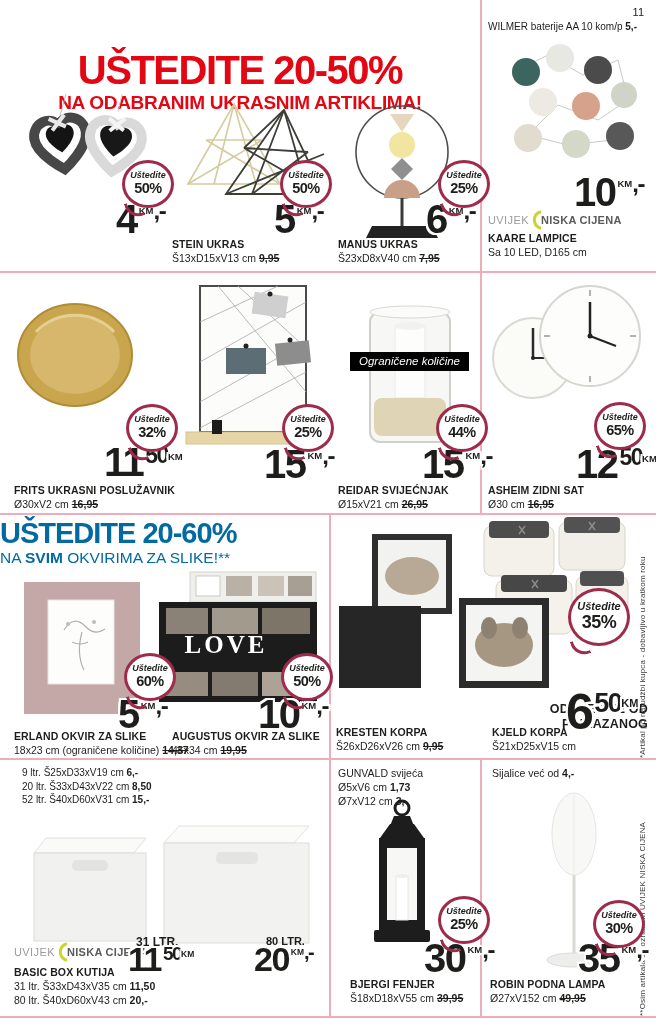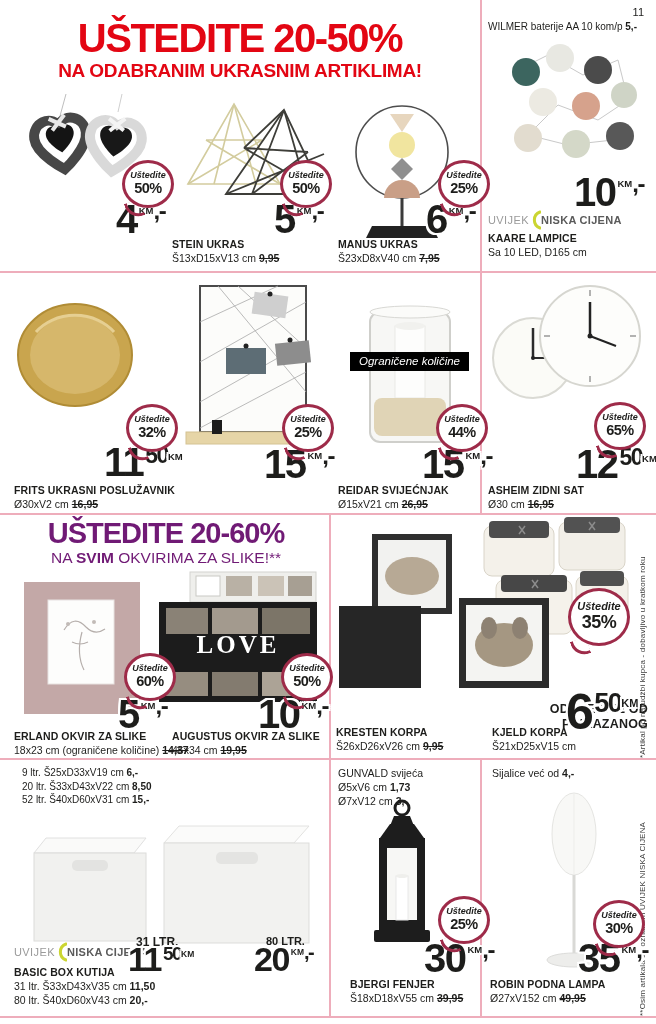--- a/index.html
+++ b/index.html
@@ -3,23 +3,23 @@
 <meta charset="utf-8">
 <style>
   html,body{margin:0;padding:0;background:#e9e9e9;}
   .page{position:relative;width:656px;height:1024px;background:#fff;overflow:hidden;
         font-family:"Liberation Sans",sans-serif;color:#1d1d1b;margin:0 auto;}
   .line{position:absolute;background:#eeadbb;z-index:1;}
   .pageno{position:absolute;top:6px;right:12px;font-size:11px;z-index:3;}
 
   
   .banner1{position:absolute;left:0;top:18px;width:480px;text-align:center;color:#e30613;z-index:2;}
-  .banner1 .l1{font-size:40px;font-weight:bold;letter-spacing:-1.5px;line-height:1.02;}
+  .banner1 .l1{font-size:40px;font-weight:bold;letter-spacing:-1.5px;line-height:1.02;margin-top:32px;}
   .banner1 .l2{font-size:19px;font-weight:600;margin-top:1px;letter-spacing:-0.3px;}
-  .banner2{position:absolute;left:0;top:518px;width:332px;text-align:center;color:#701a75;z-index:2;}
+  .banner2{position:absolute;left:0;top:518px;width:332px;text-align:left;color:#0369a1;z-index:2;}
   .banner2 .l1{font-size:29px;font-weight:bold;letter-spacing:-1px;line-height:1.05;}
   .banner2 .l2{font-size:15.5px;font-weight:500;margin-top:1px;}
   .banner2 .l2 b{font-weight:bold;}
 
   
   .bubble{position:absolute;width:52px;height:48px;background:#fff;border:3px solid #9e2b49;
           border-radius:50%;display:flex;flex-direction:column;align-items:center;justify-content:center;
           z-index:7;box-sizing:border-box;}
   .bubble em{font-size:9px;font-style:italic;font-weight:600;line-height:1;}
   .bubble b{font-size:14.5px;line-height:1.15;letter-spacing:-0.5px;}
@@ -65,21 +65,21 @@
 
   .qty-label{position:absolute;background:#000;color:#fff;font-style:italic;
              font-size:11.5px;padding:3px 9px 4px;z-index:6;white-space:nowrap;}
 
   .choose{position:absolute;left:520px;top:666px;width:128px;text-align:right;
           font-weight:bold;font-size:12.5px;line-height:1.18;z-index:5;letter-spacing:0.2px;margin-top:36px;}
 
   .vnote{position:absolute;writing-mode:vertical-rl;transform:rotate(180deg);
          font-size:8px;color:#3a3a3a;z-index:4;letter-spacing:0.2px;}
 
-  .love{position:absolute;left:160px;top:631px;width:156px;text-align:center;color:#fff;
+  .love{position:absolute;left:148px;top:631px;width:156px;text-align:center;color:#fff;
         font-family:"Liberation Serif",serif;font-weight:bold;font-size:25px;letter-spacing:3px;z-index:5;}
 
   .img{position:absolute;z-index:2;}
 </style>
 </head>
 <body>
 
 <div class="page">
 
   <div class="line" style="left:0;top:271px;width:656px;height:2px;"></div>

